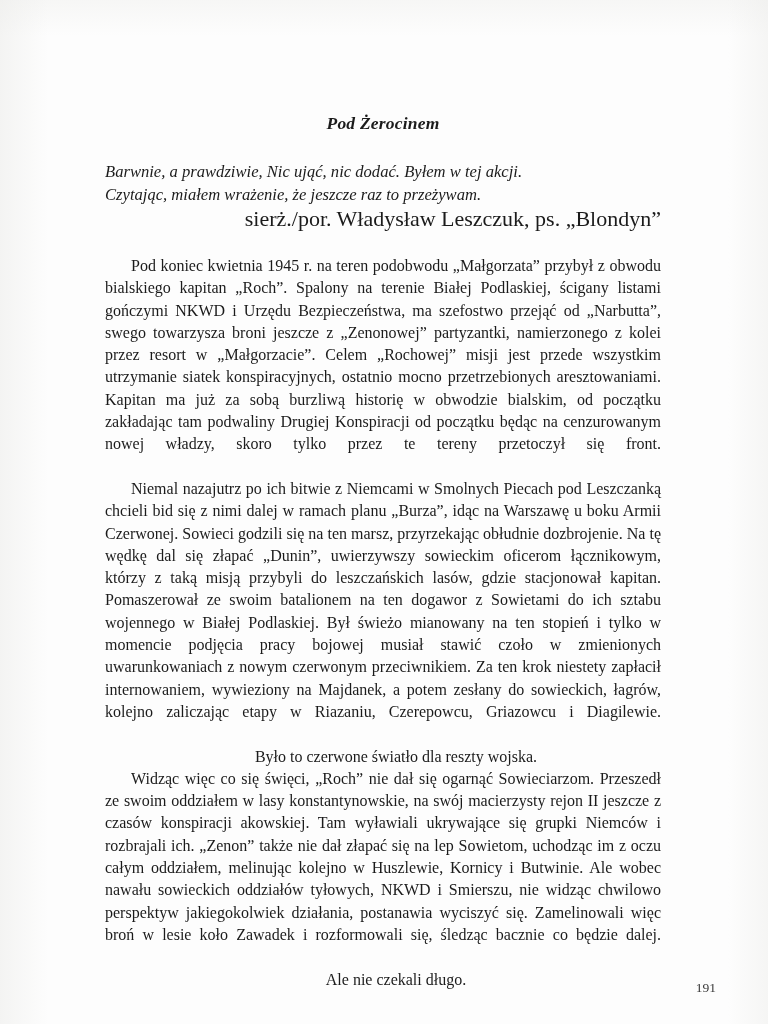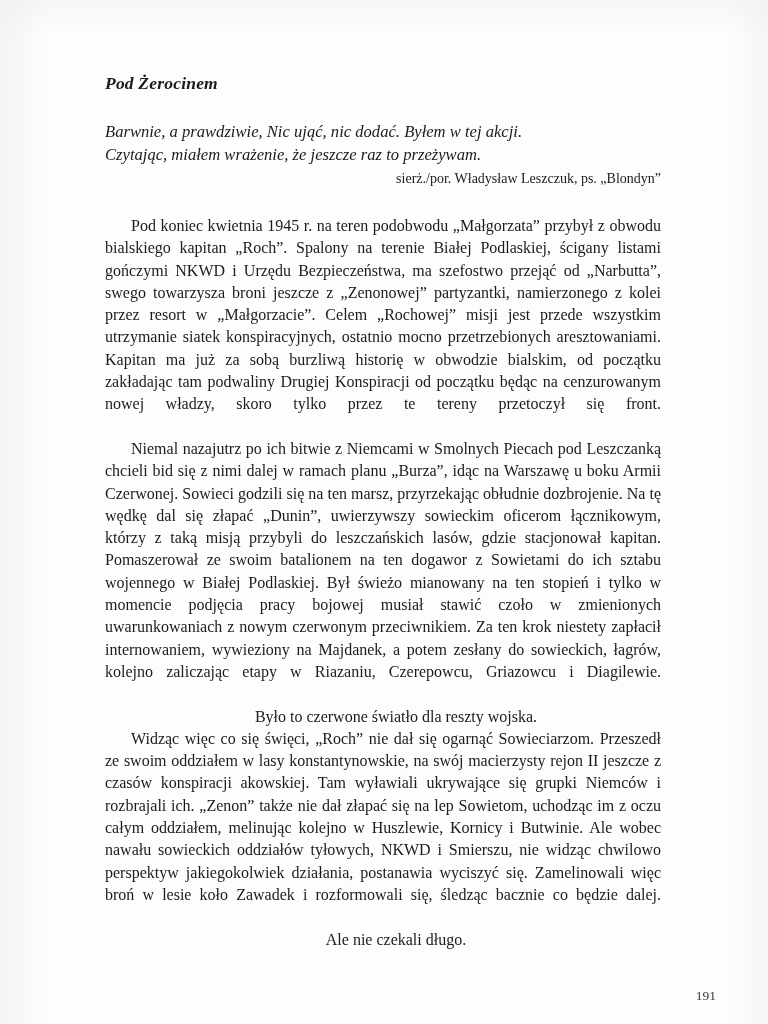--- a/index.html
+++ b/index.html
@@ -37,21 +37,22 @@
 
   .content {
     position: absolute;
     left: 105px;
     top: 0;
     width: 556px;
   }
 
   .chapter-title {
     margin: 0;
-    padding-top: 72px;
+    padding-top: 112px;
+    text-align: center;
     font-size: 17.5px;
     font-weight: bold;
     font-style: italic;
     letter-spacing: 0.2px;
     line-height: 22px;
   }
 
   .epigraph {
     margin-top: 26px;
     font-style: italic;
@@ -60,21 +61,21 @@
   }
   .epigraph .line {
     display: block;
     white-space: nowrap;
   }
 
   .epigraph-attribution {
     margin-top: 1px;
     text-align: right;
     font-style: normal;
-    font-size: 14px;
+    font-size: 22px;
     line-height: 23px;
   }
 
   .body-text {
     margin-top: 25px;
     font-size: 16px;
     line-height: 22.3px;
     text-align: justify;
     text-justify: inter-word;
     hyphens: manual;
@@ -105,21 +106,21 @@
     right: 0;
     bottom: 20px;
     text-align: center;
     padding-right: 0;
     font-size: 13.5px;
     color: #3a3a3a;
   }
   .page-number span {
     position: absolute;
     right: 52px;
-    bottom: 0;
+    bottom: 8px;
     margin-left: 36px;
   }
 </style>
 </head>
 <body>
 
 <div class="page">
 
   <div class="content">
 

